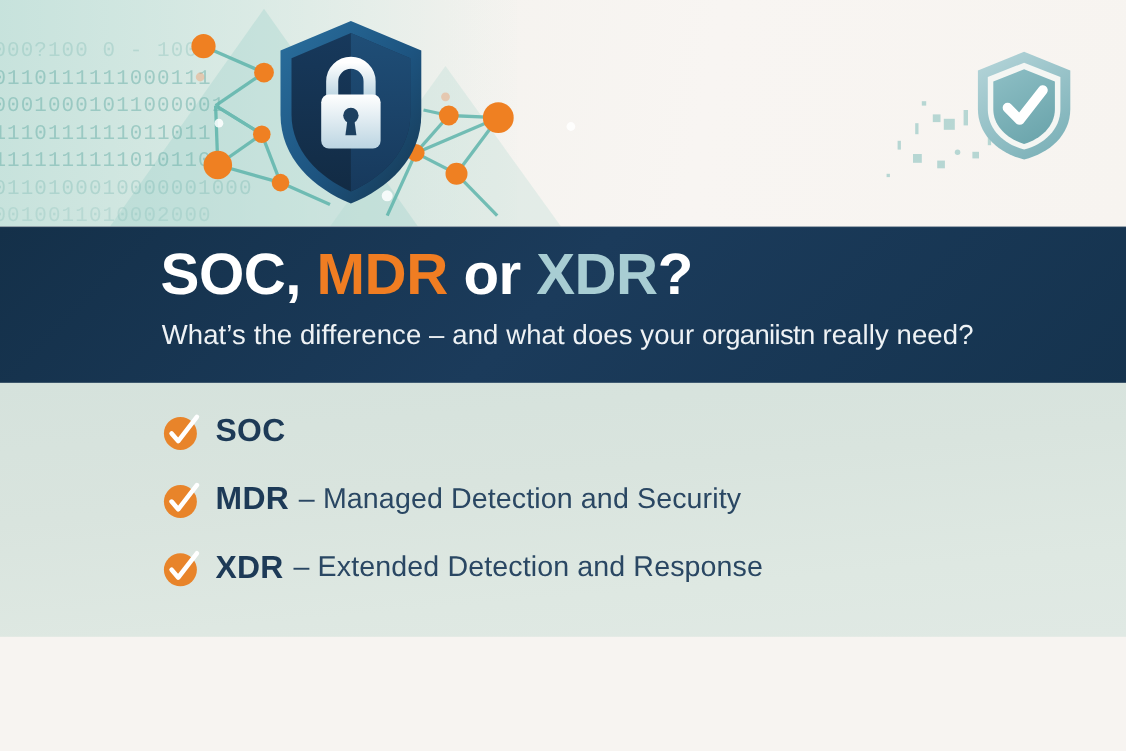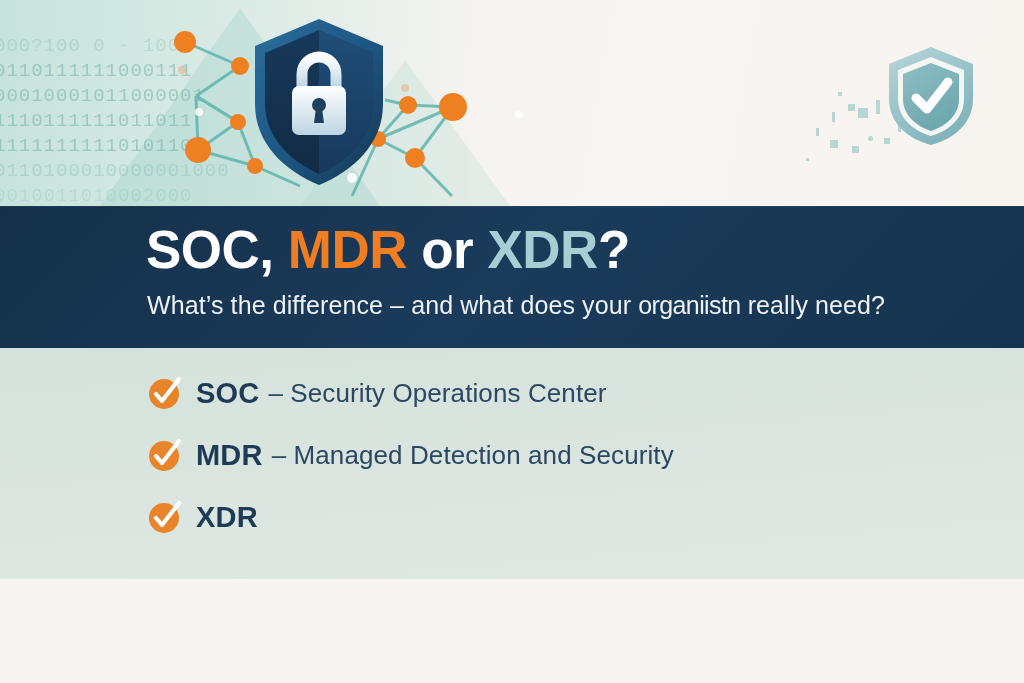--- a/index.html
+++ b/index.html
@@ -118,21 +118,20 @@
     position: absolute;
     left: 0; top: 348px;
     width: 1024px; height: 231px;
     background: linear-gradient(175deg, #d5e2dc 0%, #d9e4de 40%, #dee8e2 75%, #e0e9e4 100%);
   }
   .list { position: absolute; left: 0; top: 0; width: 100%; }
   .li {
     position: absolute;
     left: 148px;
     display: flex;
-    align-items: center;
     white-space: nowrap;
   }
   .li-0 { top: 28px; }
   .li-1 { top: 90px; }
   .li-2 { top: 152px; }
   .li-check { width: 34px; height: 34px; margin-right: 14px; flex: 0 0 auto; }
   .li-term {
     font-size: 29px;
     font-weight: bold;
     color: #1d3a57;
@@ -291,38 +290,38 @@
 
   <div class="band-list">
     <div class="list">
 
       <div class="li li-0">
         <svg class="li-check" viewBox="0 0 34 34">
           <circle cx="16" cy="18" r="15" fill="#e8842a"></circle>
           <path d="M8 18 L14 25 L31 3" fill="none" stroke="#ffffff" stroke-width="4.2" stroke-linecap="round" stroke-linejoin="round"></path>
         </svg>
         <span class="li-term">SOC</span>
-        <span class="li-rest"><span>–</span>&nbsp;<span>Security Operations Center</span></span>
       </div>
 
       <div class="li li-1">
         <svg class="li-check" viewBox="0 0 34 34">
           <circle cx="16" cy="18" r="15" fill="#e8842a"></circle>
           <path d="M8 18 L14 25 L31 3" fill="none" stroke="#ffffff" stroke-width="4.2" stroke-linecap="round" stroke-linejoin="round"></path>
         </svg>
         <span class="li-term">MDR</span>
         <span class="li-rest"><span>–</span>&nbsp;<span>Managed Detection and Security</span></span>
       </div>
 
       <div class="li li-2">
         <svg class="li-check" viewBox="0 0 34 34">
           <circle cx="16" cy="18" r="15" fill="#e8842a"></circle>
           <path d="M8 18 L14 25 L31 3" fill="none" stroke="#ffffff" stroke-width="4.2" stroke-linecap="round" stroke-linejoin="round"></path>
         </svg>
         <span class="li-term">XDR</span>
+        <span class="li-rest"><span>–</span>&nbsp;<span>Extended Detection and Response</span></span>
       </div>
 
     </div>
   </div>
 
   <div class="band-footer"></div>
 
 </div>
 
 </body></html>

